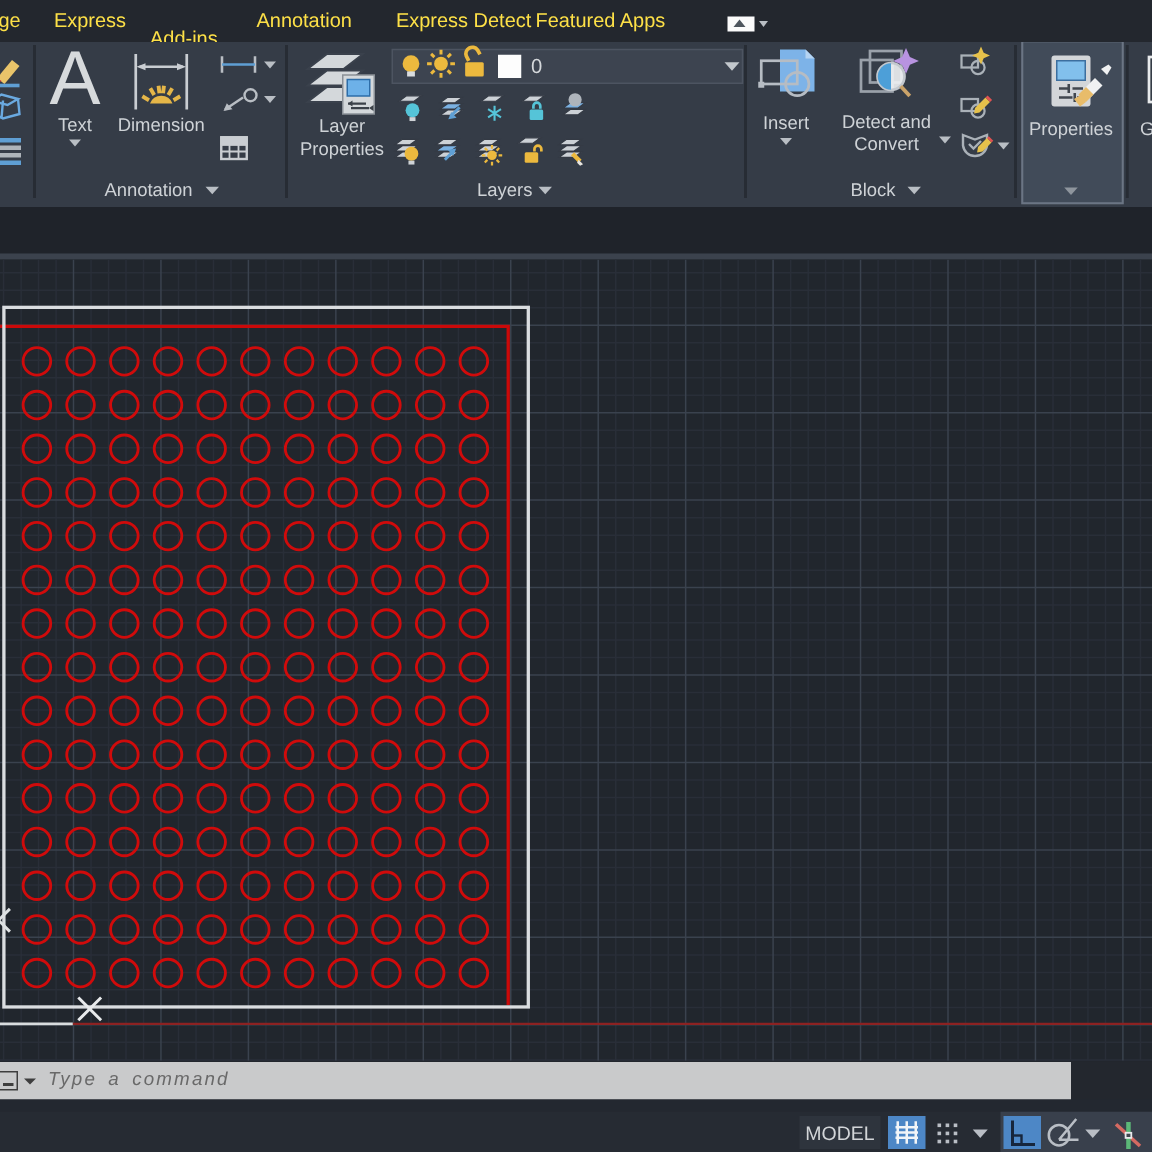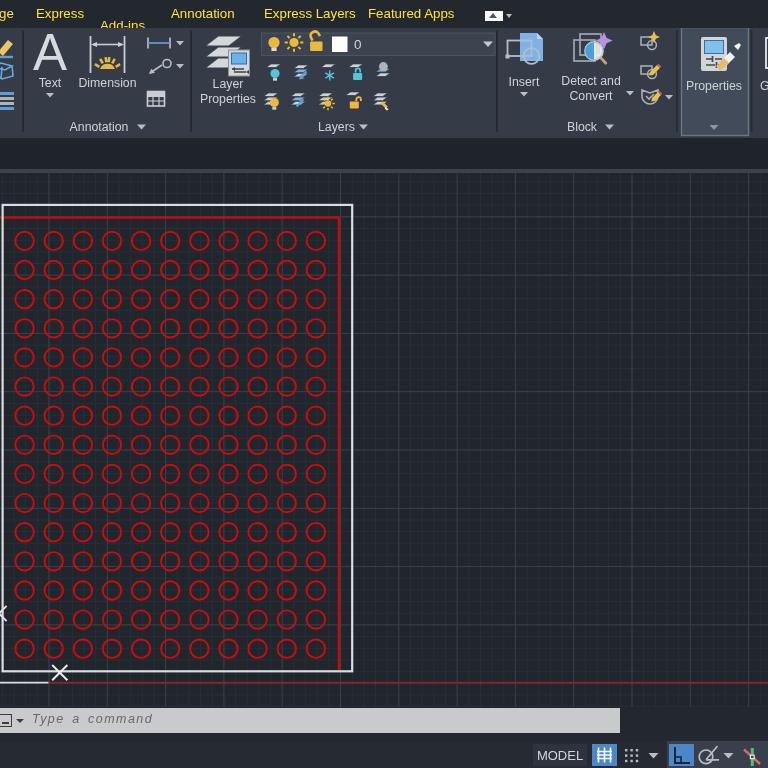--- a/index.html
+++ b/index.html
@@ -7,22 +7,22 @@
   .abs{position:absolute}
 </style></head>
 <body>
 <div class="abs" style="left:0;top:0;width:768px;height:768px;background:#23272e">
 
   <div class="abs" style="left:0;top:0;width:768px;height:28px;background:#23272e;color:#fde047;font-size:13.3px">
     <span style="position:absolute;left:-1px;top:6px">ge</span>
       <span style="position:absolute;left:36px;top:6px">Express</span>
       <span style="position:absolute;left:100px;top:18px">Add-ins</span>
       <span style="position:absolute;left:171px;top:6px">Annotation</span>
-      <span style="position:absolute;left:264px;top:6px">Express Layers</span>
-      <span style="position:absolute;left:368px;top:6px">Featured Apps</span>
+      <span style="position:absolute;left:264px;top:6px">Express Detect</span>
+      <span style="position:absolute;left:357px;top:6px">Featured Apps</span>
     <span class="abs" style="left:484.5px;top:10.5px;width:18px;height:10.4px;background:#fbfbfb;display:inline-block"></span>
     <span class="abs" style="left:489px;top:13px;width:0;height:0;border-left:4.5px solid transparent;border-right:4.5px solid transparent;border-bottom:5px solid #4e565e"></span>
     <span class="abs" style="left:505.5px;top:14px;width:0;height:0;border-left:3.8px solid transparent;border-right:3.8px solid transparent;border-top:4.4px solid #b9bec4"></span>
   </div>
 
   <div class="abs" style="left:0;top:28px;width:768px;height:110px;background:#353c47"></div>
   <svg width="768" height="110" viewBox="0 0 768 110" style="position:absolute;left:0;top:28px;display:block">
       <path d="M23.0 2V104" stroke="#272c34" stroke-width="2"></path>
       <path d="M191.0 2V104" stroke="#272c34" stroke-width="2"></path>
       <path d="M497.0 2V104" stroke="#272c34" stroke-width="2"></path>
@@ -387,21 +387,21 @@
         <circle cx="199.4" cy="475.7" r="9.2"></circle>
         <circle cx="228.5" cy="475.7" r="9.2"></circle>
         <circle cx="257.6" cy="475.7" r="9.2"></circle>
         <circle cx="286.8" cy="475.7" r="9.2"></circle>
         <circle cx="315.9" cy="475.7" r="9.2"></circle>
       </g>
       <path d="M52.2 492.0L67.4 507.2M52.2 507.2L67.4 492.0" stroke="#e8eaec" stroke-width="2"></path>
       <path d="M-8.6 432.9L6.6 448.1M-8.6 448.1L6.6 432.9" stroke="#dfe2e4" stroke-width="2"></path>
     </svg>
 
-  <div class="abs" style="left:0;top:707.5px;width:620px;height:25.5px;background:#c9cacb">
+  <div class="abs" style="left:0;top:707.5px;width:714px;height:25.5px;background:#c9cacb">
     <span class="abs" style="left:-3px;top:6.5px;width:15px;height:13px;border:1.6px solid #3e3e3e;background:#c9cacb"></span>
     <span class="abs" style="left:2px;top:14.5px;width:7px;height:1.6px;background:#3e3e3e"></span>
     <span class="abs" style="left:15.5px;top:11px;width:0;height:0;border-left:4.2px solid transparent;border-right:4.2px solid transparent;border-top:4.8px solid #3e3e3e"></span>
     <span class="abs" style="left:32px;top:4px;font-style:italic;font-size:12.5px;letter-spacing:1.45px;word-spacing:2.6px;color:#696969">Type a command</span>
   </div>
 
   <div class="abs" style="left:0;top:733px;width:768px;height:8px;background:#232830"></div>
   <div class="abs" style="left:0;top:741px;width:768px;height:27px;background:#262b33"></div>
   <svg width="768" height="27" viewBox="0 0 768 27" style="position:absolute;left:0;top:741px;display:block">
       <rect x="667" y="0" width="101" height="27" fill="#39404c"></rect>

